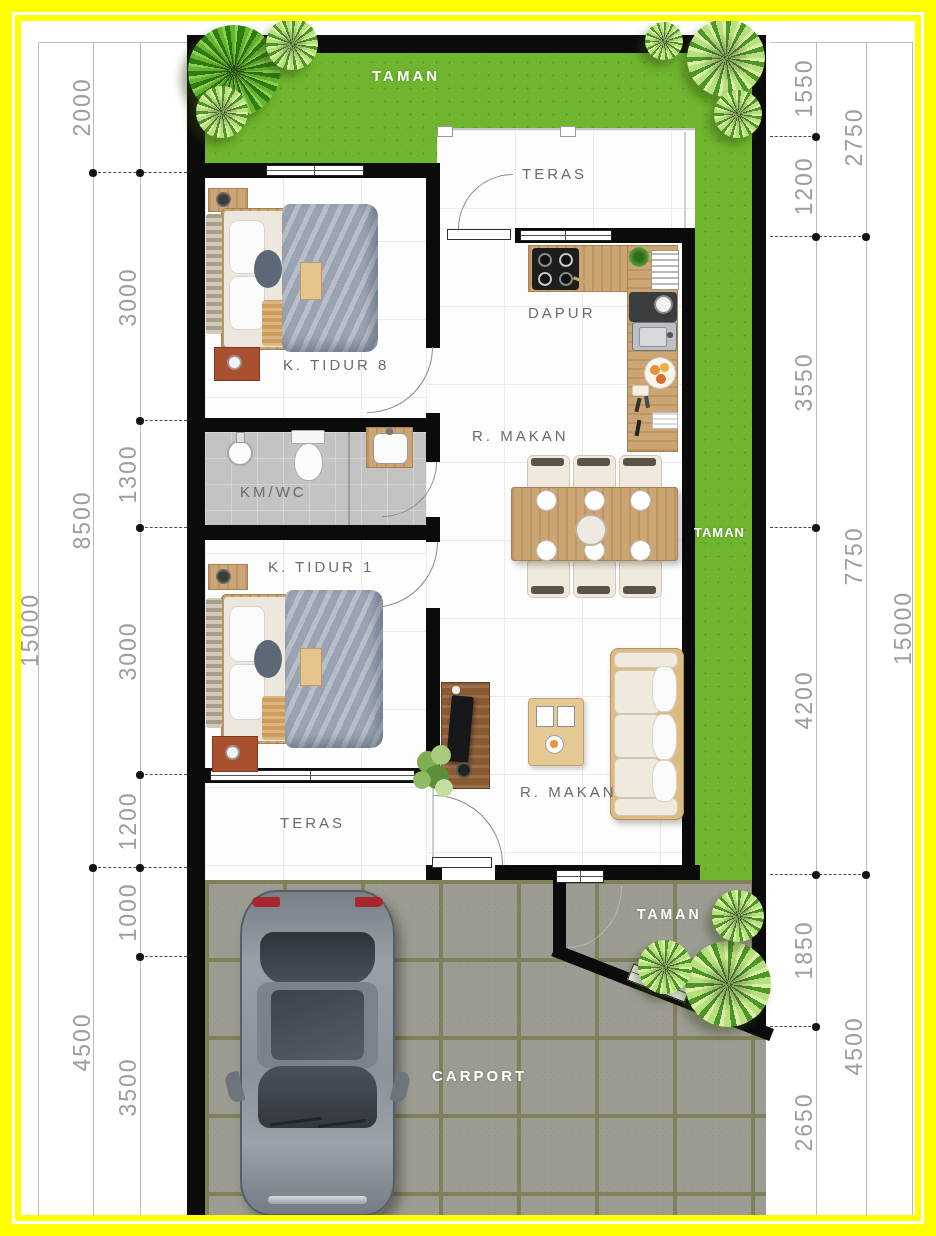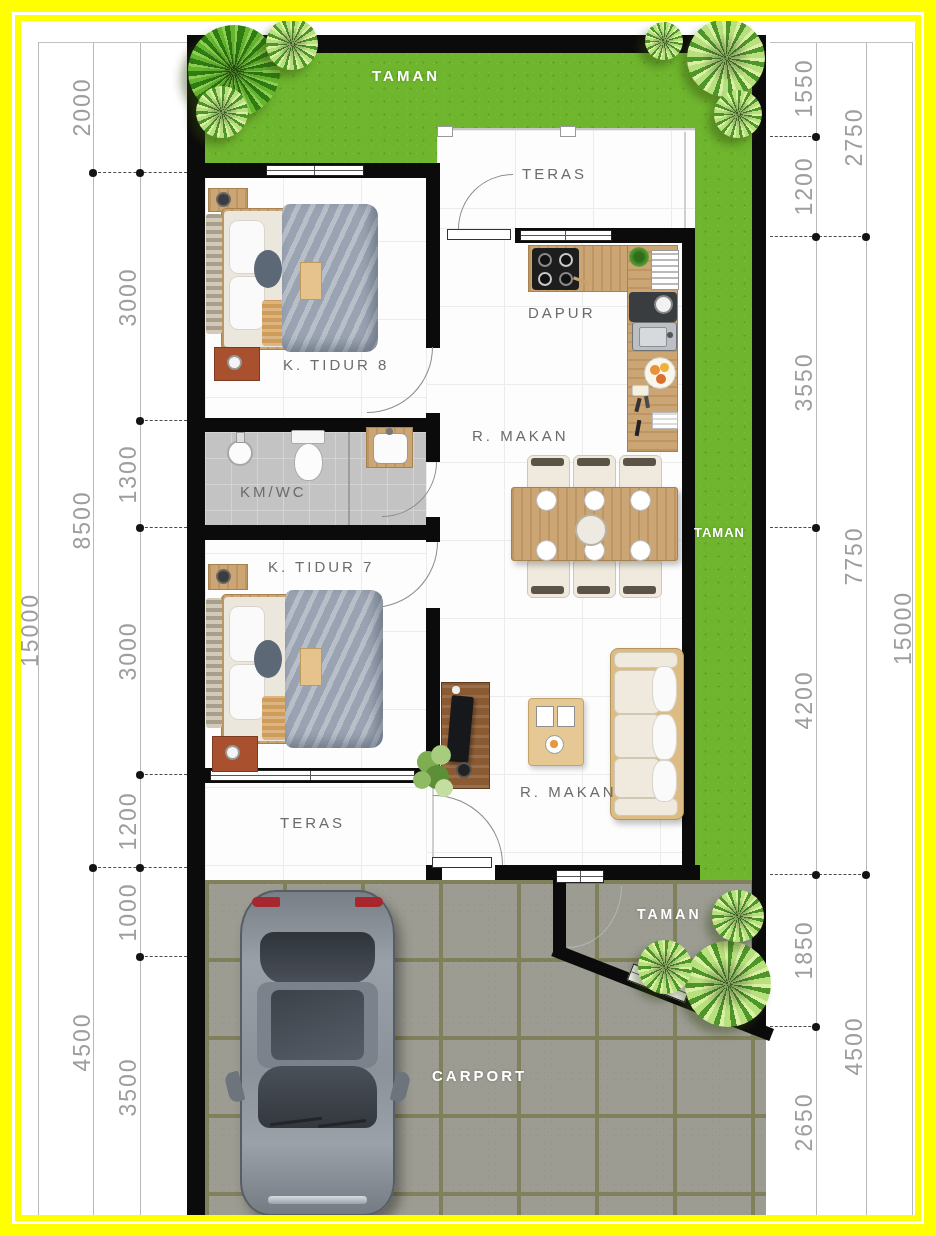--- a/index.html
+++ b/index.html
@@ -269,21 +269,21 @@
     <div class="abs" style="left:28px;top:306px;width:99px;height:8px;background:linear-gradient(180deg,#d9dde1,#9aa1a9);border-radius:6px"></div>
   </div>
 
   <div class="wlabel" style="left:372px;top:67px">TAMAN</div>
   <div class="rlabel" style="left:522px;top:165px">TERAS</div>
   <div class="rlabel" style="left:528px;top:304px">DAPUR</div>
   <div class="rlabel" style="left:283px;top:356px">K. TIDUR 8</div>
   <div class="rlabel" style="left:240px;top:483px">KM/WC</div>
   <div class="rlabel" style="left:472px;top:427px">R. MAKAN</div>
   <div class="wlabel" style="left:694px;top:525px;font-size:13px;letter-spacing:1px">TAMAN</div>
-  <div class="rlabel" style="left:268px;top:558px">K. TIDUR 7</div>
+  <div class="rlabel" style="left:268px;top:558px">K. TIDUR 1</div>
   <div class="rlabel" style="left:520px;top:783px">R. MAKAN</div>
   <div class="rlabel" style="left:280px;top:814px">TERAS</div>
   <div class="wlabel" style="left:637px;top:906px;font-size:14px">TAMAN</div>
   <div class="wlabel" style="left:432px;top:1067px">CARPORT</div>
 
   <div class="dline" style="left:38px;top:42px;height:1175px"></div>
   <div class="dline" style="left:93px;top:42px;height:1175px"></div>
   <div class="dline" style="left:140px;top:42px;height:1175px"></div>
   <div class="dline" style="left:816px;top:42px;height:1175px"></div>
   <div class="dline" style="left:866px;top:42px;height:1175px"></div>

